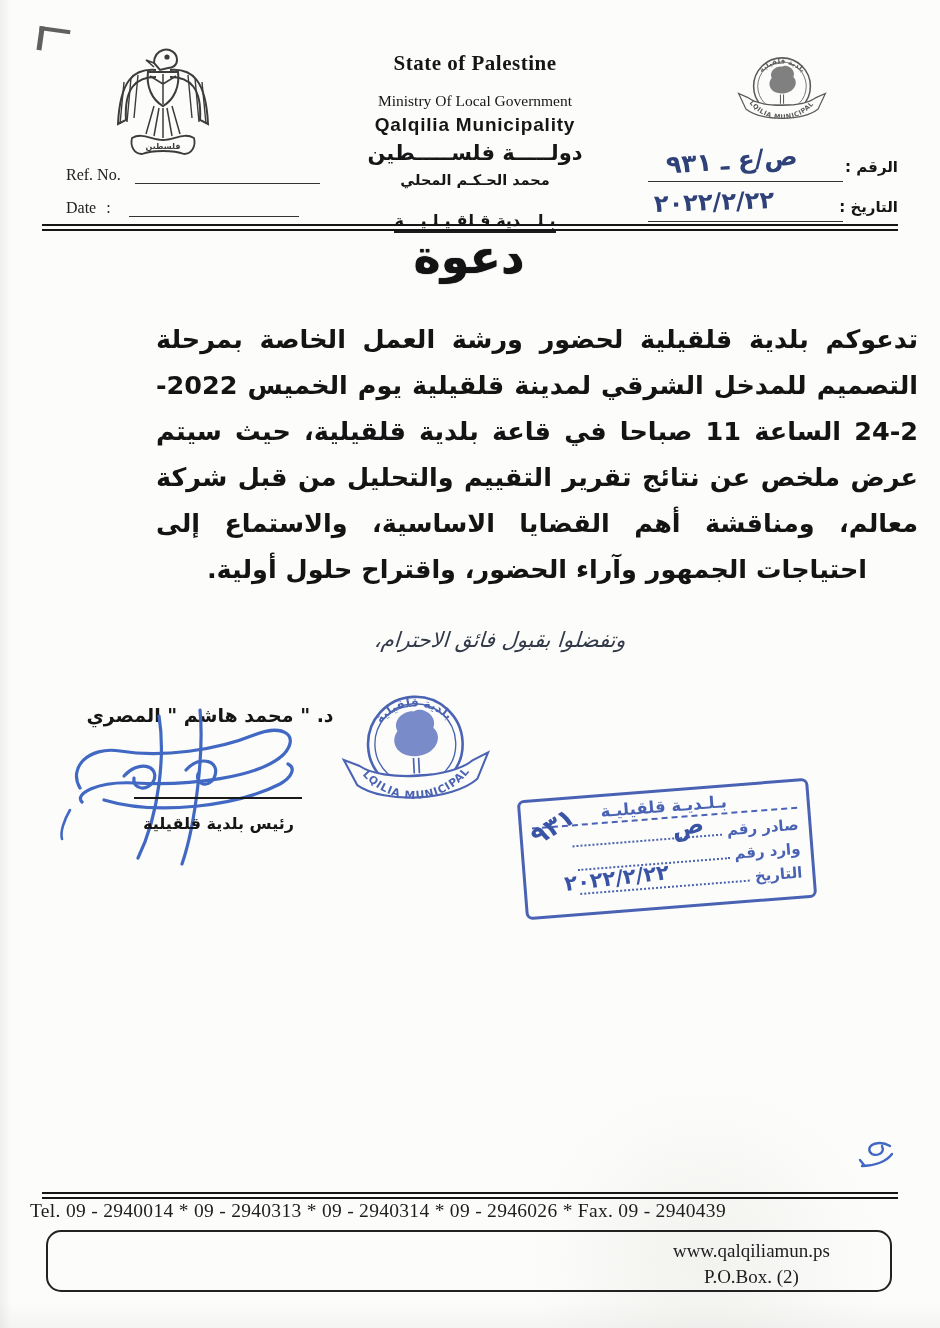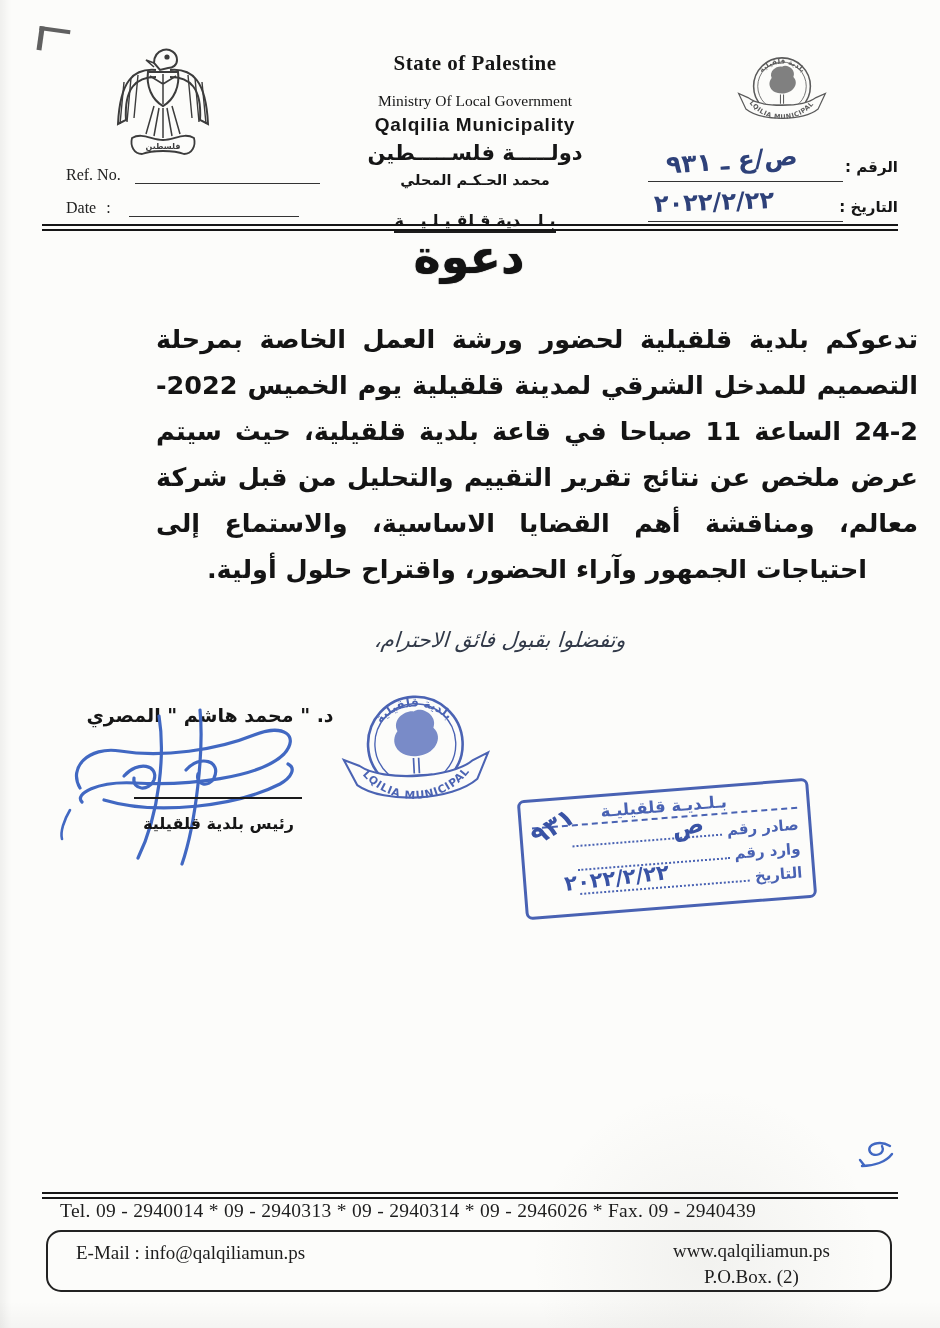--- a/index.html
+++ b/index.html
@@ -66,21 +66,21 @@
   .rs-head{text-align:center;font-size:16.5px;font-weight:bold;letter-spacing:1px;border-bottom:2px dashed #3c57ae;padding-bottom:1px;margin-bottom:3px;}
   .rs-row{position:relative;font-size:15px;font-weight:bold;height:24px;line-height:24px;white-space:nowrap;}
   .leader{display:inline-block;width:150px;border-bottom:2px dotted #3c57ae;height:16px;}
   .rs-hand{position:absolute;color:#2b479f;font-weight:bold;}
   .rs-sad{right:95px;top:-6px;font-size:24px;transform:rotate(-8deg);}
   .rs-931{left:-2px;top:-16px;font-size:25px;transform:rotate(-28deg);letter-spacing:2px;}
   .rs-date{left:28px;top:-8px;font-size:21px;transform:rotate(-2deg);letter-spacing:1px;}
 
   .initial-svg{left:848px;top:1134px;}
 
-  .tel-line{left:0;top:1200px;width:756px;text-align:right;font-size:19.5px;
+  .tel-line{left:0;top:1200px;width:756px;text-align:center;font-size:19.5px;
     font-family:"Liberation Serif",serif;color:#1d1d1d;letter-spacing:.3px;}
   .contact-box{left:46px;top:1230px;width:846px;height:62px;border:2.6px solid #222;border-radius:15px;
     font-family:"Liberation Serif",serif;font-size:19px;color:#1d1d1d;box-sizing:border-box;padding:7px 26px;}
   .cb-email{position:absolute;left:28px;top:10px;}
   .cb-right{position:absolute;right:60px;top:6px;text-align:center;line-height:26px;}
 </style>
 </head>
 <body>
 
 <div class="page">
@@ -228,20 +228,19 @@
     </div>
   </div>
 
   <svg class="abs initial-svg" width="50" height="40" viewBox="0 0 50 40">
     <path d="M42,12 C32,6 18,10 22,18 C26,24 38,20 34,12 M12,26 L16,31 M44,20 C38,28 26,32 14,32" stroke="#4168c2" fill="none" stroke-width="2.4" stroke-linecap="round"></path>
   </svg>
 
   <div class="abs dbl-rule rule-foot"></div>
   <div class="abs tel-line">Tel. 09 - 2940014 * 09 - 2940313 * 09 - 2940314 * 09 - 2946026 * Fax. 09 - 2940439</div>
   <div class="abs contact-box">
-    <span class="cb-email">E-Mail : info@qalqiliamun.ps</span>
     <span class="cb-right">
       <span>www.qalqiliamun.ps</span><br>
       <span>P.O.Box. (2)</span>
     </span>
   </div>
 
 </div>
 
 </body></html>

